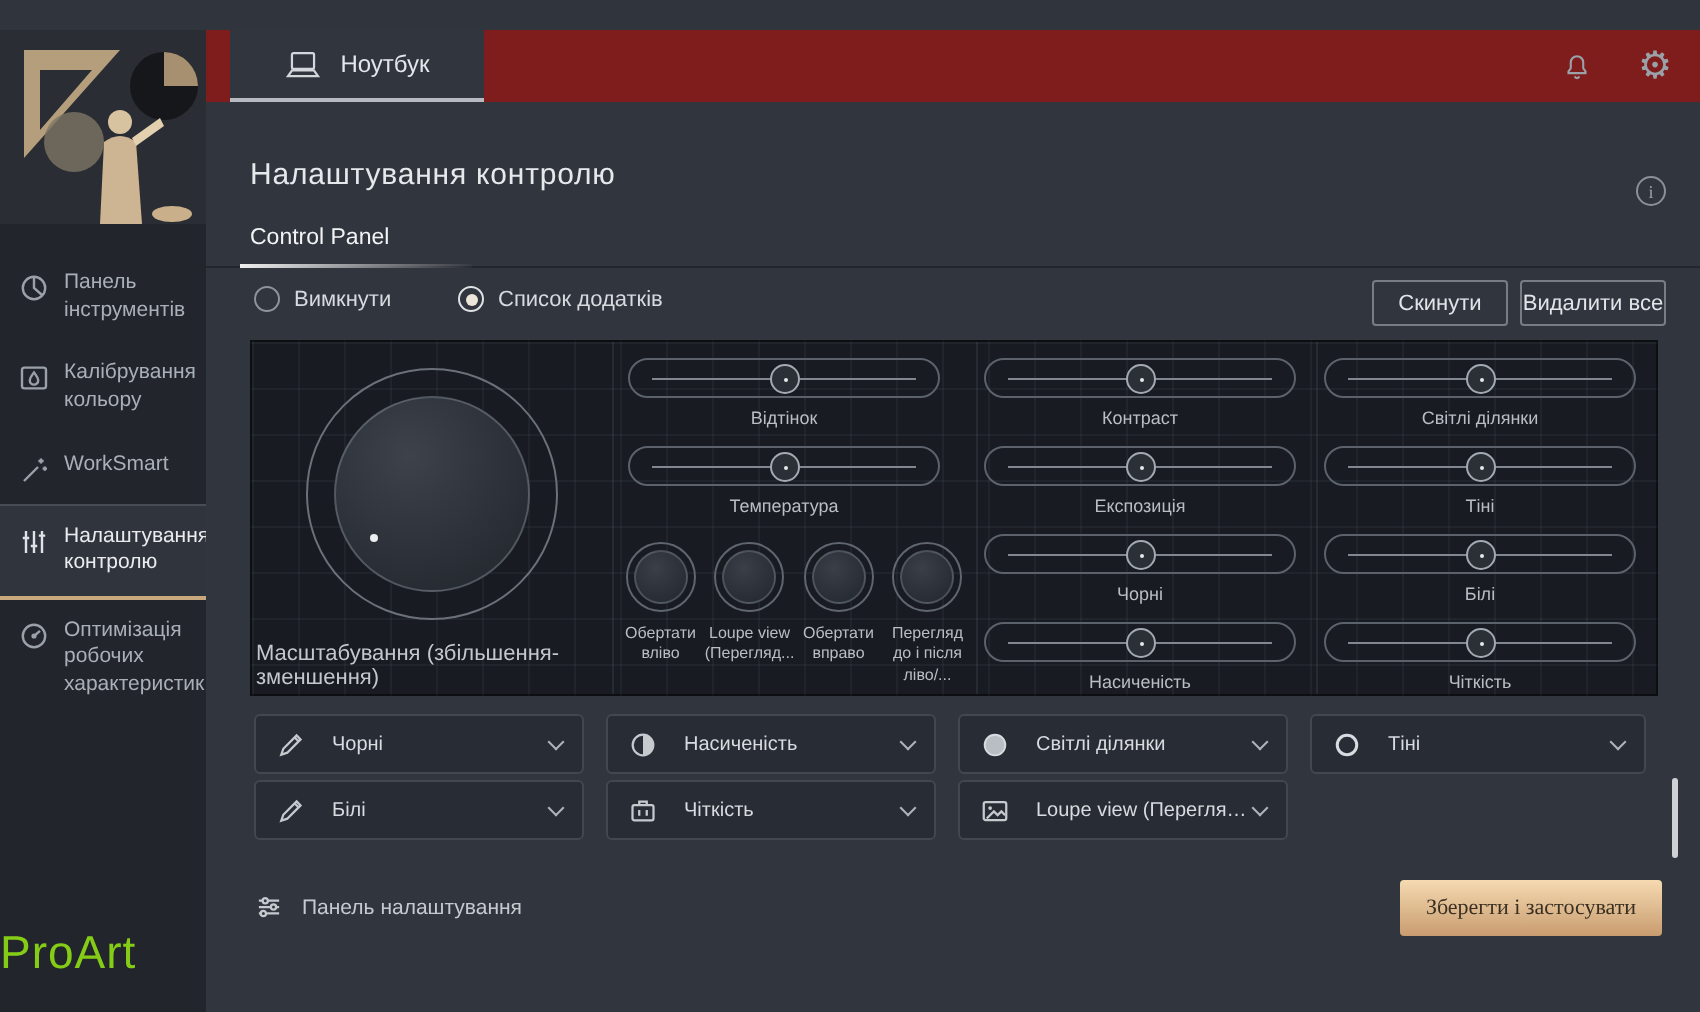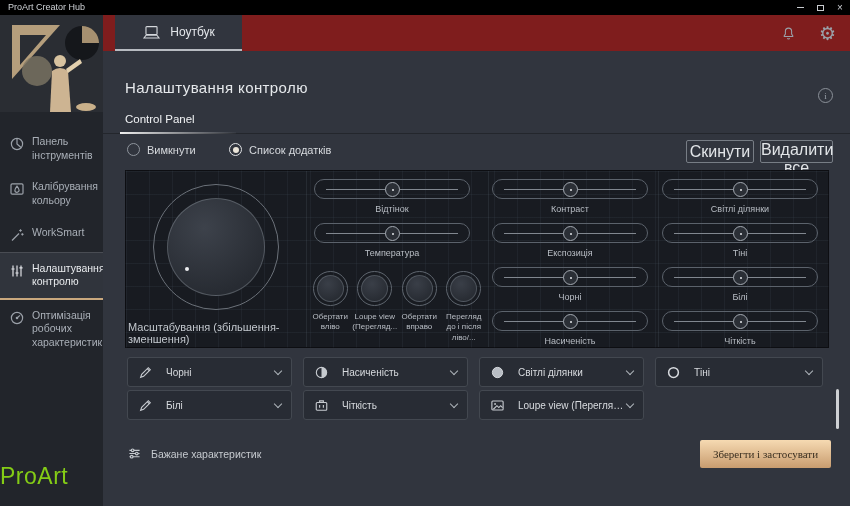--- a/index.html
+++ b/index.html
@@ -64,21 +64,21 @@
   .app-state { font-size:10.5px; color:#cfd3d8; margin-right:10px; }
   .chev { width:6px; height:6px; border-right:1.3px solid #aeb4ba; border-bottom:1.3px solid #aeb4ba;
           transform:rotate(45deg); margin-top:-3px; }
   .app-select .chev { margin-right:12px; }
   .toggle-cell { height:100%; width:56px; border-left:1px solid #3c4149; display:flex;
                  align-items:center; justify-content:center; }
   .toggle { width:36px; height:16px; border-radius:8px; background:#e9cba4; position:relative; }
   .toggle::after { content:""; position:absolute; right:3px; top:3px; width:10px; height:10px;
                    border-radius:50%; background:#4a3b29; }
   .ctl-btn { position:absolute; top:1px; height:23px; background:transparent; border:1px solid #777d85;
-             border-radius:2px; color:#e2e5e8; font-size:16px; font-family:"Liberation Sans",sans-serif; }
+             border-radius:2px; color:#e2e5e8; font-size:11px; font-family:"Liberation Sans",sans-serif; }
   .btn-reset { right:79px; width:68px; }
   .btn-delete { right:0; width:73px; }
 
   
   .main-panel { position:absolute; left:22px; top:119px; width:704px; height:178px; background:#181b21;
                 border:1px solid rgba(0,0,0,.45);
                 background-image:
                   linear-gradient(rgba(110,125,150,.09) 1px, transparent 1px),
                   linear-gradient(90deg, rgba(110,125,150,.09) 1px, transparent 1px);
                 background-size:23px 23px; }
@@ -131,34 +131,20 @@
               background:linear-gradient(180deg,#f6dab2,#c89c6f); color:#3a2f20; font-size:11px;
               font-family:Liberation Serif, serif; }
 
   svg { display:block; }
 </style>
 </head>
 <body>
 
 <div class="app">
 
-  <div class="titlebar">
-    <span>ProArt Creator Hub</span>
-    <div class="winbtns">
-      <div class="winbtn">
-          <span class="glyph-min"></span>
-        </div>
-      <div class="winbtn">
-          <span class="glyph-max"></span>
-        </div>
-      <div class="winbtn">
-          <span class="glyph-close">×</span>
-        </div>
-    </div>
-  </div>
 
   <div class="sidebar">
     <svg class="artwork" viewBox="0 0 103 97">
       <rect width="103" height="97" fill="#2a2d33"></rect>
       <path d="M12 10 L60 10 L12 64 Z M20 20 L20 50 L46 20 Z" fill="#c4ab84" fill-rule="evenodd" opacity=".9"></path>
       <circle cx="82" cy="28" r="17" fill="#15171b"></circle>
       <path d="M82 28 L99 28 A17 17 0 0 0 82 11 Z" fill="#bfa67f" opacity=".85"></path>
       <circle cx="37" cy="56" r="15" fill="#7d7664" opacity=".8"></circle>
       <circle cx="60" cy="46" r="6" fill="#d8c3a0"></circle>
       <path d="M52 56 Q60 50 68 56 L71 97 L50 97 Z" fill="#cdb astro" opacity="0"></path>
@@ -448,17 +434,17 @@
     </div>
     <div class="scrollbar"></div>
 
     <div class="pref">
       <svg width="15" height="15" viewBox="0 0 16 16" fill="none" stroke="#c6cacf" stroke-width="1.2">
           <path d="M2.6 4.6h10.8 M2.6 8h10.8 M2.6 11.4h10.8"></path>
           <circle cx="6" cy="4.6" r="1.4" fill="#31353e"></circle>
           <circle cx="10.4" cy="8" r="1.4" fill="#31353e"></circle>
           <circle cx="5" cy="11.4" r="1.4" fill="#31353e"></circle>
         </svg>
-      <span>Бажане характеристик</span>
+      <span>Панель налаштування</span>
     </div>
     <button class="save-btn">Зберегти і застосувати</button>
   </div>
 </div>
 
 </body></html>

